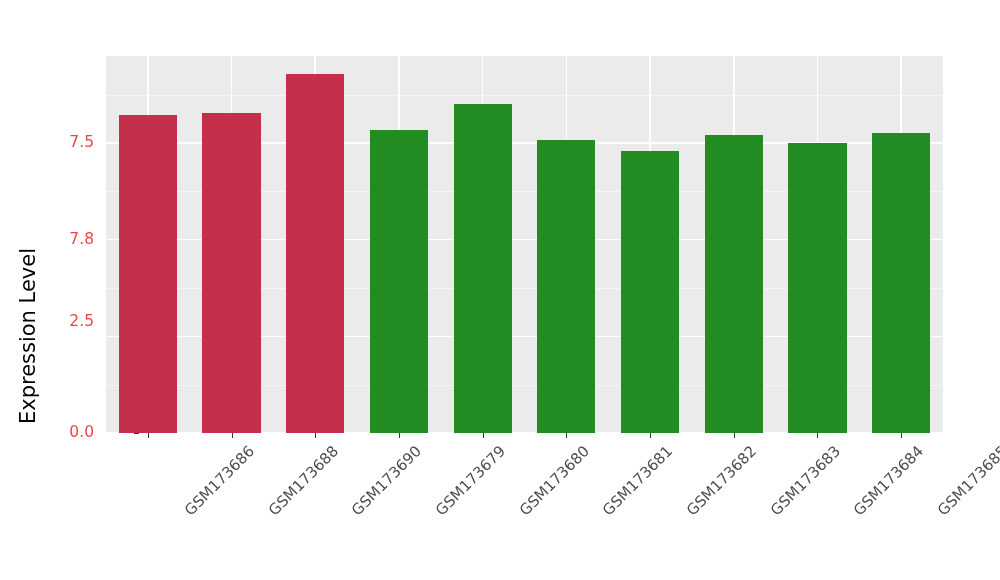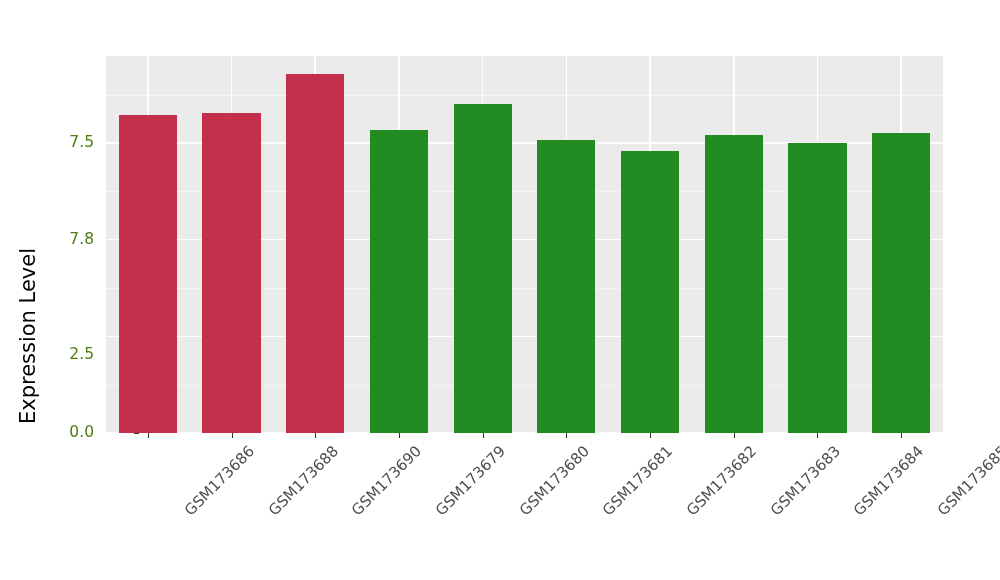--- a/index.html
+++ b/index.html
@@ -47,21 +47,21 @@
     margin-left: -92px;
   }
 
   
   .y-tick-label {
     position: absolute;
     right: 0;
     width: 52px;
     text-align: right;
     font-size: 15.5px;
-    color: #4d7c0f;
+    color: #ef4444;
     line-height: 1;
   }
   #y-tick-labels {
     position: absolute;
     left: 38px;
     top: 0;
     width: 56px;
     height: 580px;
   }
   .y-tick-mark {
@@ -133,21 +133,21 @@
 
 <div id="chart-root">
 
   <div id="y-axis-title">
     <span id="y-axis-title-inner">Expression Level</span>
   </div>
 
   <div id="y-tick-labels">
       <div class="y-tick-label" style="top: 425px;">0.0</div>
       <div class="y-tick-mark" style="top: 432.5px;"></div>
-      <div class="y-tick-label" style="top: 347px;">2.5</div>
+      <div class="y-tick-label" style="top: 314px;">2.5</div>
       <div class="y-tick-mark" style="top: 335.833px;"></div>
       <div class="y-tick-label" style="top: 231.667px;">7.8</div>
       <div class="y-tick-mark" style="top: 239.167px;"></div>
       <div class="y-tick-label" style="top: 135px;">7.5</div>
       <div class="y-tick-mark" style="top: 142.5px;"></div>
     </div>
 
   <div id="panel">
       <div class="grid-minor-h" style="top: 328.667px;"></div>
       <div class="grid-minor-h" style="top: 232px;"></div>

